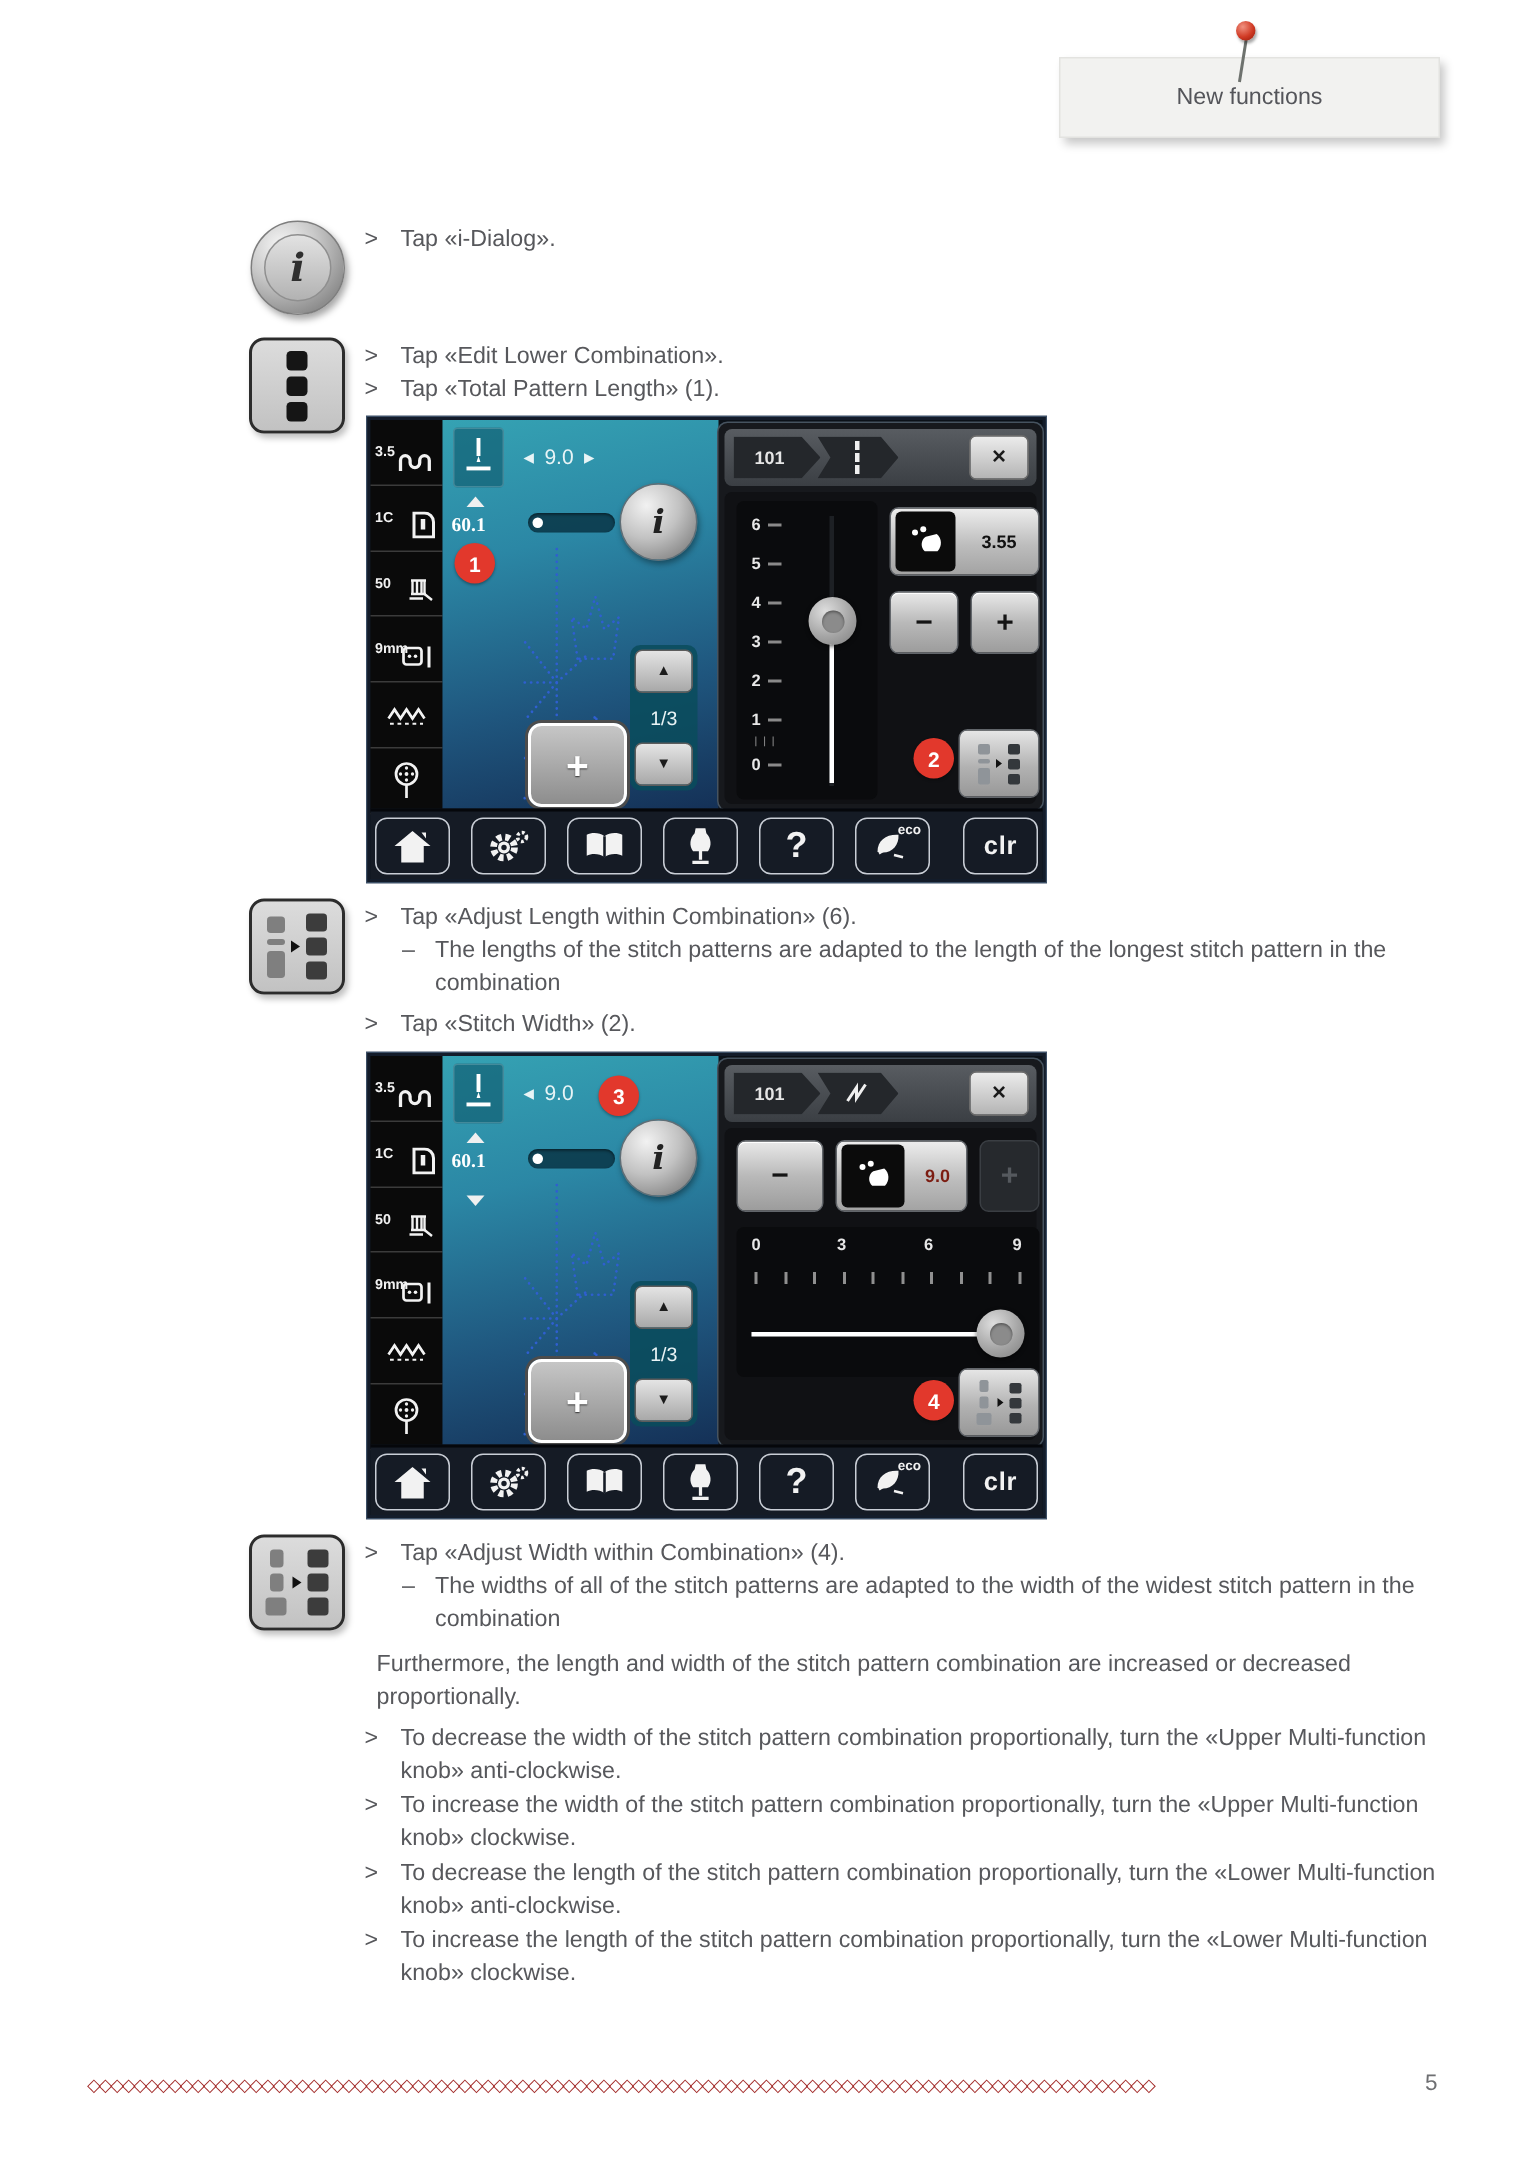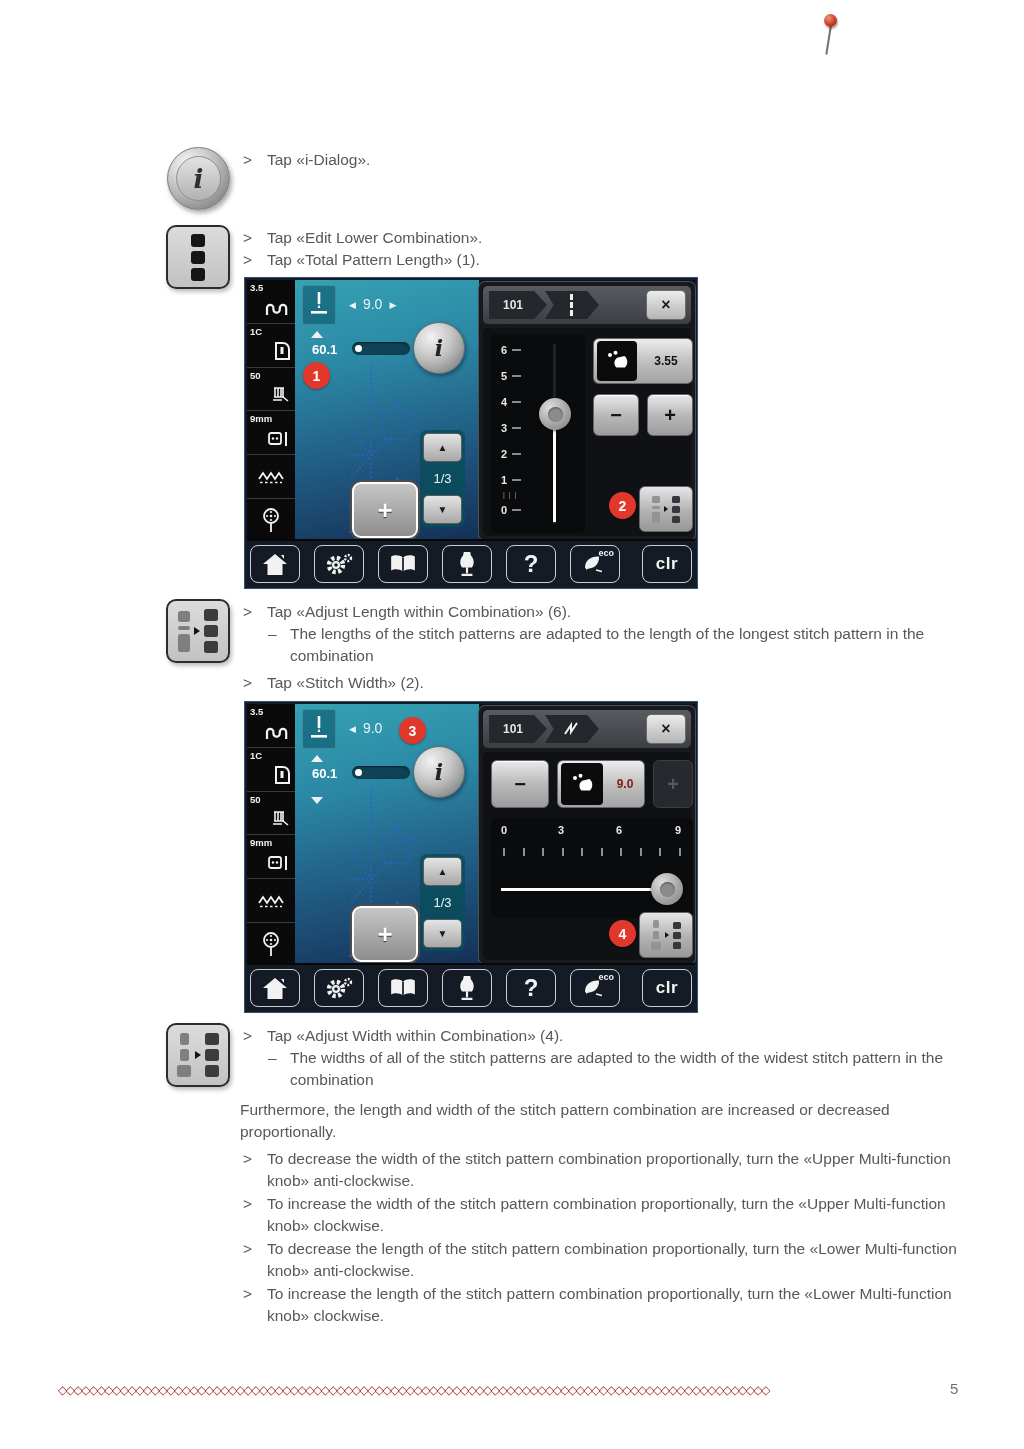--- a/index.html
+++ b/index.html
@@ -63,42 +63,42 @@
   .combomx .arr { width:0; height:0; border-left:6px solid #111; border-top:4.5px solid transparent; border-bottom:4.5px solid transparent; }
 
   
   .mscreen {
     position:absolute; width:452px; height:310px; background:#0b1118;
     border:2px solid #131c2a; box-shadow:0 0 0 1px #3c4f66;
   }
   .msidebar { position:absolute; left:0; top:0; width:48px; height:263px; background:#0a0a0a; }
   .mcell {
     position:relative; height:43.8px; border-bottom:1px solid #3b3b3b;
-    padding:2px 3px; color:#f2f2f2;
+    padding:16px 3px; color:#f2f2f2;
   }
   .mcell .lbl { font-size:9.5px; font-weight:bold; }
   .mcell .ic  { position:absolute; right:5px; bottom:3px; }
   .mcell .icc { position:absolute; left:0; right:0; top:0; bottom:0; display:flex; align-items:center; justify-content:center; }
 
   .mmain {
     position:absolute; left:48px; top:0; width:184px; height:263px;
     background:linear-gradient(168deg,#35a2b3 0%, #2b87a5 32%, #1f567e 68%, #142f55 100%);
   }
   .needle-tile {
     position:absolute; left:7px; top:5px; width:34px; height:40px; border-radius:3px;
     background:rgba(16,90,110,0.65); box-shadow:inset 0 0 0 1px rgba(255,255,255,0.18);
     display:flex; align-items:center; justify-content:center;
   }
   .wsel { position:absolute; left:54px; top:16px; display:flex; align-items:center; gap:7px;
           color:#e8f4f6; font-size:14px; }
   .wsel .ar { font-size:9px; padding-top:1px; }
   .tri { position:absolute; width:0; height:0; border-left:6px solid transparent; border-right:6px solid transparent; }
   .tri.up   { border-bottom:7px solid #f0f0f0; left:16px; top:51px; }
   .tri.down { border-top:7px solid #f0f0f0; left:16px; top:93px; }
-  .pat-num { position:absolute; left:17px; top:62px; font-size:13px; font-weight:bold; color:#ffffff; }
+  .pat-num { position:absolute; left:6px; top:62px; font-size:13px; font-weight:bold; color:#ffffff;font-family:Liberation Serif, serif; }
   .pbar { position:absolute; left:57px; top:62px; width:58px; height:13px; border-radius:7px;
           background:rgba(7,48,64,0.8); box-shadow:inset 0 1px 2px rgba(0,0,0,0.5); }
   .pbar i { position:absolute; left:3px; top:3px; width:7px; height:7px; border-radius:50%; background:#ffffff; }
   .ibtn {
     position:absolute; left:118px; top:42px; width:52px; height:52px; border-radius:50%;
     background:radial-gradient(circle at 34% 28%, #f2f2f2, #c2c2c2 45%, #848484 85%, #a5a5a5);
     border:1px solid #5f6e76; box-shadow:1px 2px 4px rgba(0,0,0,0.4);
     display:flex; align-items:center; justify-content:center;
   }
   .ibtn span { font-family:"DejaVu Serif", serif; font-style:italic; font-weight:bold; font-size:22px; color:#222; }
@@ -214,20 +214,23 @@
   }
   .pagenum { position:absolute; left:950px; top:1380px; font-size:15px; color:#6e6f72; }
 </style>
 </head>
 <body>
 
 <div class="page">
 
   <div class="pin-stem"></div>
   <div class="pin-ball"></div>
+  <div class="note-card">
+    <span>New functions</span>
+  </div>
 
   <div class="idialog" style="left:167px; top:147px;">
     <div class="inner">i</div>
   </div>
   <div class="trow" style="left:243px; top:149px;">
     <span class="b">&gt;</span>
     <span>Tap «i-Dialog».</span>
   </div>
 
   <div class="micon" style="left:166px; top:225px;">
@@ -705,21 +708,21 @@
     </div>
   </div>
   <div class="trow" style="left:243px; top:1025px;">
     <span class="b">&gt;</span>
     <span>Tap «Adjust Width within Combination» (4).</span>
   </div>
   <div class="trow sub" style="left:268px; top:1047px; width:680px;">
     <span class="b">–</span>
     <span>The widths of all of the stitch patterns are adapted to the width of the widest stitch pattern in the combination</span>
   </div>
-  <div class="para" style="left:240px; top:1099px; width:660px;">Furthermore, the length and width of the stitch pattern combination are increased or decreased proportionally.</div>
+  <div class="para" style="left:251px; top:1099px; width:660px;">Furthermore, the length and width of the stitch pattern combination are increased or decreased proportionally.</div>
 
   <div class="trow" style="left:243px; top:1148px; width:722px;">
     <span class="b">&gt;</span>
     <span>To decrease the width of the stitch pattern combination proportionally, turn the «Upper Multi-function knob» anti-clockwise.</span>
   </div>
   <div class="trow" style="left:243px; top:1193px; width:722px;">
     <span class="b">&gt;</span>
     <span>To increase the width of the stitch pattern combination proportionally, turn the «Upper Multi-function knob» clockwise.</span>
   </div>
   <div class="trow" style="left:243px; top:1238px; width:726px;">

